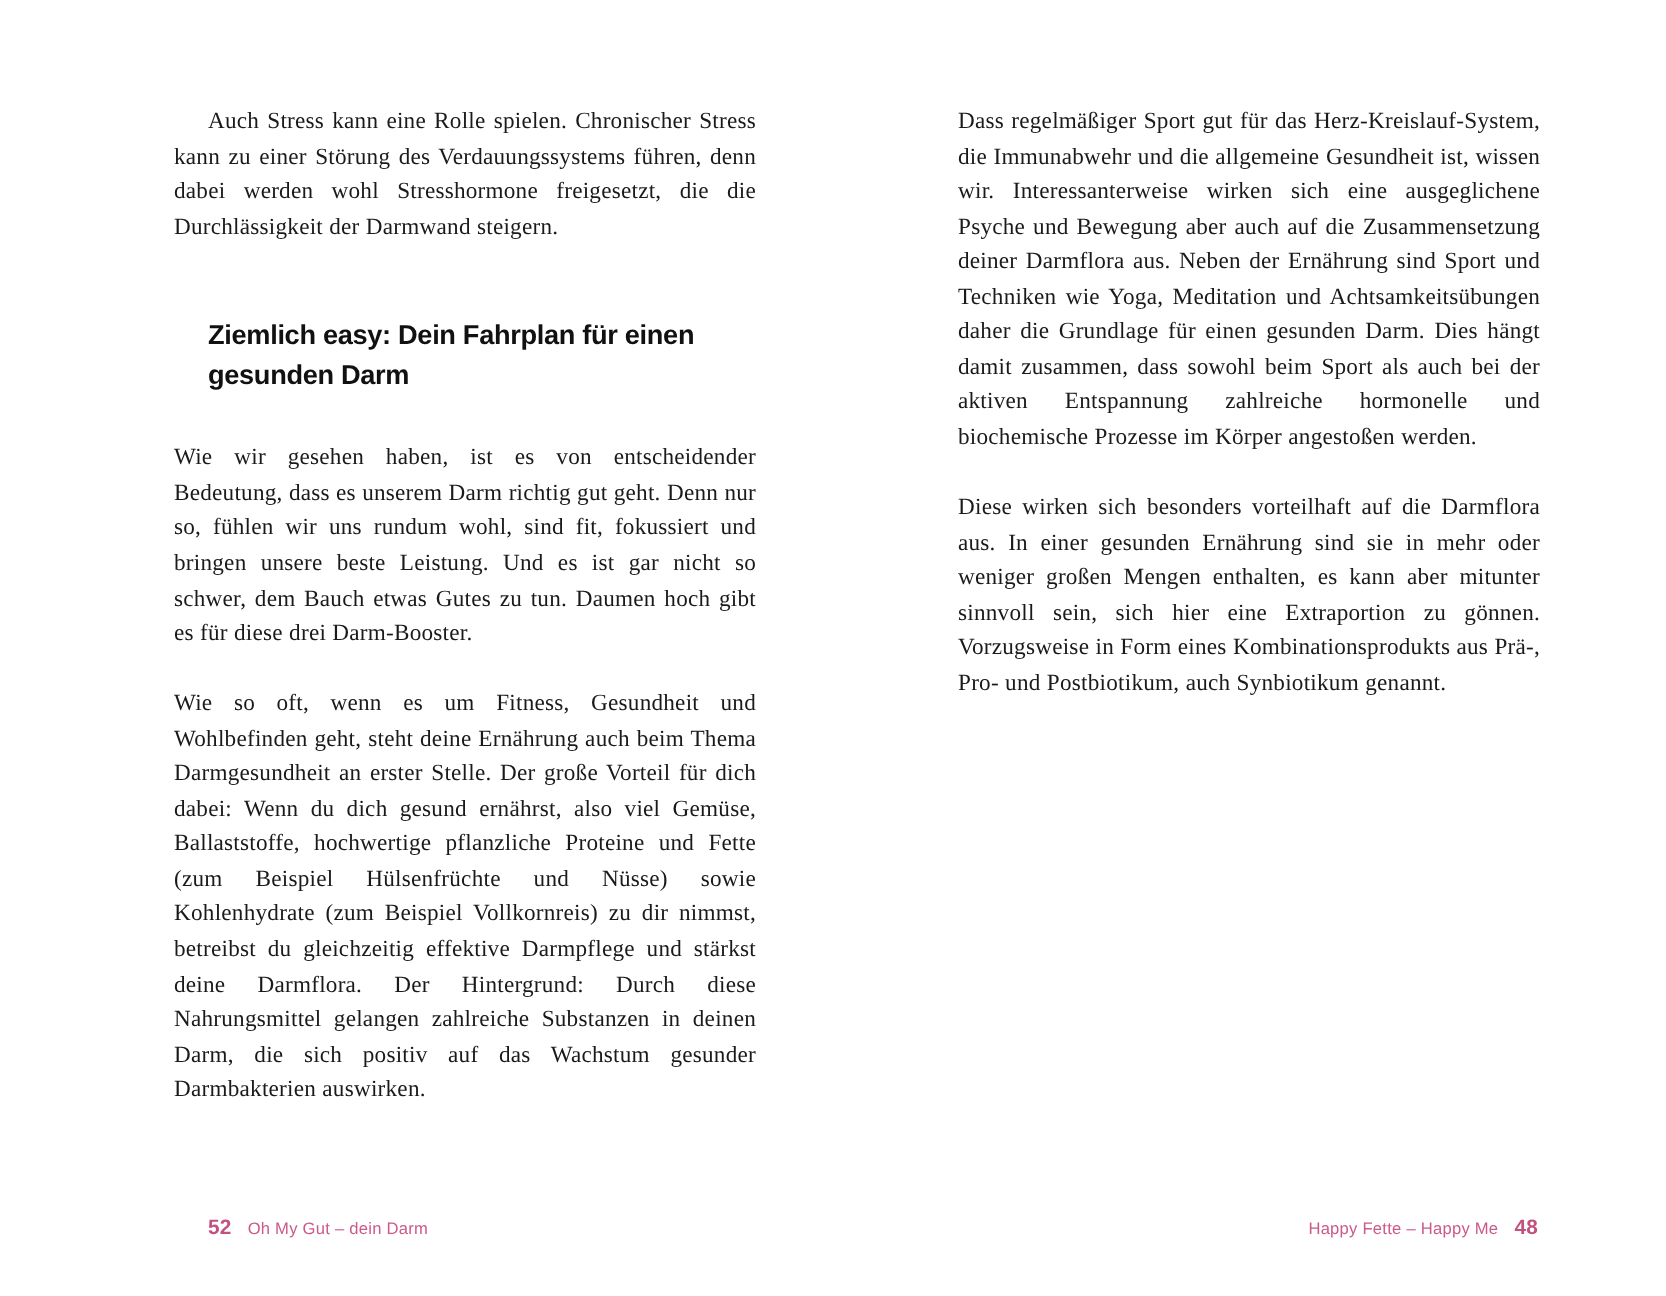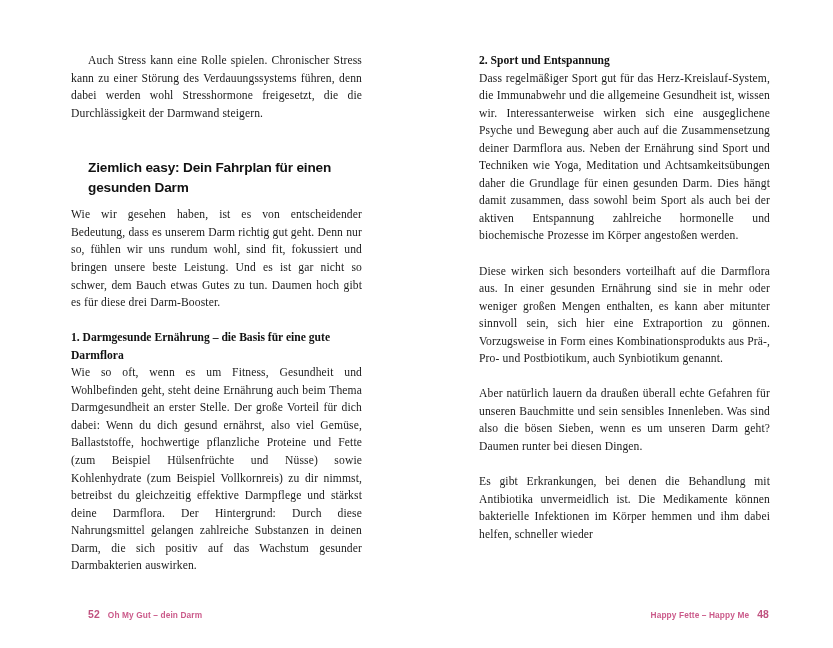--- a/index.html
+++ b/index.html
@@ -18,21 +18,21 @@
     position: relative;
     width: 833px;
     height: 648px;
     background: #ffffff;
   }
   .page {
     position: absolute;
     top: 0;
     height: 648px;
   }
-  .page-left  { left: 0;   width: 416px; }
+  .page-left  { left: 16px;   width: 416px; }
   .page-right { left: 417px; width: 416px; }
 
   .column {
     position: absolute;
     top: 52px;
     width: 291px;
     text-align: justify;
   }
   .page-left .column  { left: 71px; }
   .page-right .column { left: 62px; }
@@ -56,21 +56,21 @@
     font-family: "Liberation Sans", sans-serif;
     font-weight: bold;
     font-size: 13.6px;
     line-height: 19.6px;
     letter-spacing: -0.012em;
     color: #111111;
     text-align: left;
   }
   .heading-block {
     margin-top: 36px;
-    margin-bottom: 9px;
+    margin-bottom: 23px;
     padding-left: 17px;
   }
 
   h3.sub-heading {
     margin: 0;
     font-family: "Liberation Serif", serif;
     font-weight: bold;
     font-size: 11.6px;
     line-height: 17.55px;
     text-align: left;
@@ -81,34 +81,34 @@
   .footer {
     position: absolute;
     bottom: 28px;
     font-family: "Liberation Sans", sans-serif;
     font-size: 8.3px;
     font-weight: bold;
     color: #cb5a8a;
     letter-spacing: 0.015em;
     white-space: nowrap;
     display: flex;
-    align-items: flex-end;
+    align-items: flex-start;
   }
   .footer-left  { left: 88px; }
   .footer-right { right: 64px; }
   .folio {
     font-size: 10.4px;
     font-weight: bold;
     color: #c0527f;
   }
   .footer-left .folio  { margin-right: 8px; }
   .footer-right .folio { margin-left: 8px; }
   .footer-label {
     font-size: 8.3px;
-    font-weight: bold;
+    font-weight: normal;
     color: #cb5a8a;
   }
 </style>
 </head>
 <body>
 
 <div class="spread">
 
   <div class="page page-left">
     <div class="column">
@@ -116,52 +116,48 @@
       <p class="body indent">Auch Stress kann eine Rolle spielen. Chronischer Stress kann zu einer Störung des Verdauungssystems führen, denn dabei werden wohl Stresshormone freigesetzt, die die Durchlässigkeit der Darmwand steigern.</p>
 
       <div class="heading-block">
         <h2 class="chapter-heading">Ziemlich easy: Dein Fahrplan für einen gesunden Darm</h2>
       </div>
 
       <p class="body">Wie wir gesehen haben, ist es von entscheidender Bedeutung, dass es unserem Darm richtig gut geht. Denn nur so, fühlen wir uns rundum wohl, sind fit, fokussiert und bringen unsere beste Leistung. Und es ist gar nicht so schwer, dem Bauch etwas Gutes zu tun. Daumen hoch gibt es für diese drei Darm-Booster.</p>
 
       <div class="spacer-para"></div>
 
-      <h3 class="sub-heading">1. Darmgesunde Ernährung – die Basis für eine gute Darmflora</h3>
 
       <p class="body">Wie so oft, wenn es um Fitness, Gesundheit und Wohlbefinden geht, steht deine Ernährung auch beim Thema Darmgesundheit an erster Stelle. Der große Vorteil für dich dabei: Wenn du dich gesund ernährst, also viel Gemüse, Ballaststoffe, hochwertige pflanzliche Proteine und Fette (zum Beispiel Hülsenfrüchte und Nüsse) sowie Kohlenhydrate (zum Beispiel Vollkornreis) zu dir nimmst, betreibst du gleichzeitig effektive Darmpflege und stärkst deine Darmflora. Der Hintergrund: Durch diese Nahrungsmittel gelangen zahlreiche Substanzen in deinen Darm, die sich positiv auf das Wachstum gesunder Darmbakterien auswirken.</p>
 
     </div>
 
     <div class="footer footer-left">
       <span class="folio">52</span>
       <span class="footer-label">Oh My Gut – dein Darm</span>
     </div>
   </div>
 
   <div class="page page-right">
     <div class="column">
 
-      <h3 class="sub-heading">2. Sport und Entspannung</h3>
 
       <p class="body">Dass regelmäßiger Sport gut für das Herz-Kreislauf-System, die Immunabwehr und die allgemeine Gesundheit ist, wissen wir. Interessanterweise wirken sich eine ausgeglichene Psyche und Bewegung aber auch auf die Zusammensetzung deiner Darmflora aus. Neben der Ernährung sind Sport und Techniken wie Yoga, Meditation und Achtsamkeitsübungen daher die Grundlage für einen gesunden Darm. Dies hängt damit zusammen, dass sowohl beim Sport als auch bei der aktiven Entspannung zahlreiche hormonelle und biochemische Prozesse im Körper angestoßen werden.</p>
 
       <div class="spacer-para"></div>
 
 
       <p class="body">Diese wirken sich besonders vorteilhaft auf die Darmflora aus. In einer gesunden Ernährung sind sie in mehr oder weniger großen Mengen enthalten, es kann aber mitunter sinnvoll sein, sich hier eine Extraportion zu gönnen. Vorzugsweise in Form eines Kombinationsprodukts aus Prä-, Pro- und Postbiotikum, auch Synbiotikum genannt.</p>
 
       <div class="spacer-para"></div>
 
-      <p class="body">Aber natürlich lauern da draußen überall echte Gefahren für unseren Bauchmitte und sein sensibles Innenleben. Was sind also die bösen Sieben, wenn es um unseren Darm geht? Daumen runter bei diesen Dingen.</p>
 
       <div class="spacer-para"></div>
 
 
-      <p class="body">Es gibt Erkrankungen, bei denen die Behandlung mit Antibiotika unvermeidlich ist. Die Medikamente können bakterielle Infektionen im Körper hemmen und ihm dabei helfen, schneller wieder</p>
 
     </div>
 
     <div class="footer footer-right">
       <span class="footer-label">Happy Fette – Happy Me</span>
       <span class="folio">48</span>
     </div>
   </div>
 
 </div>

